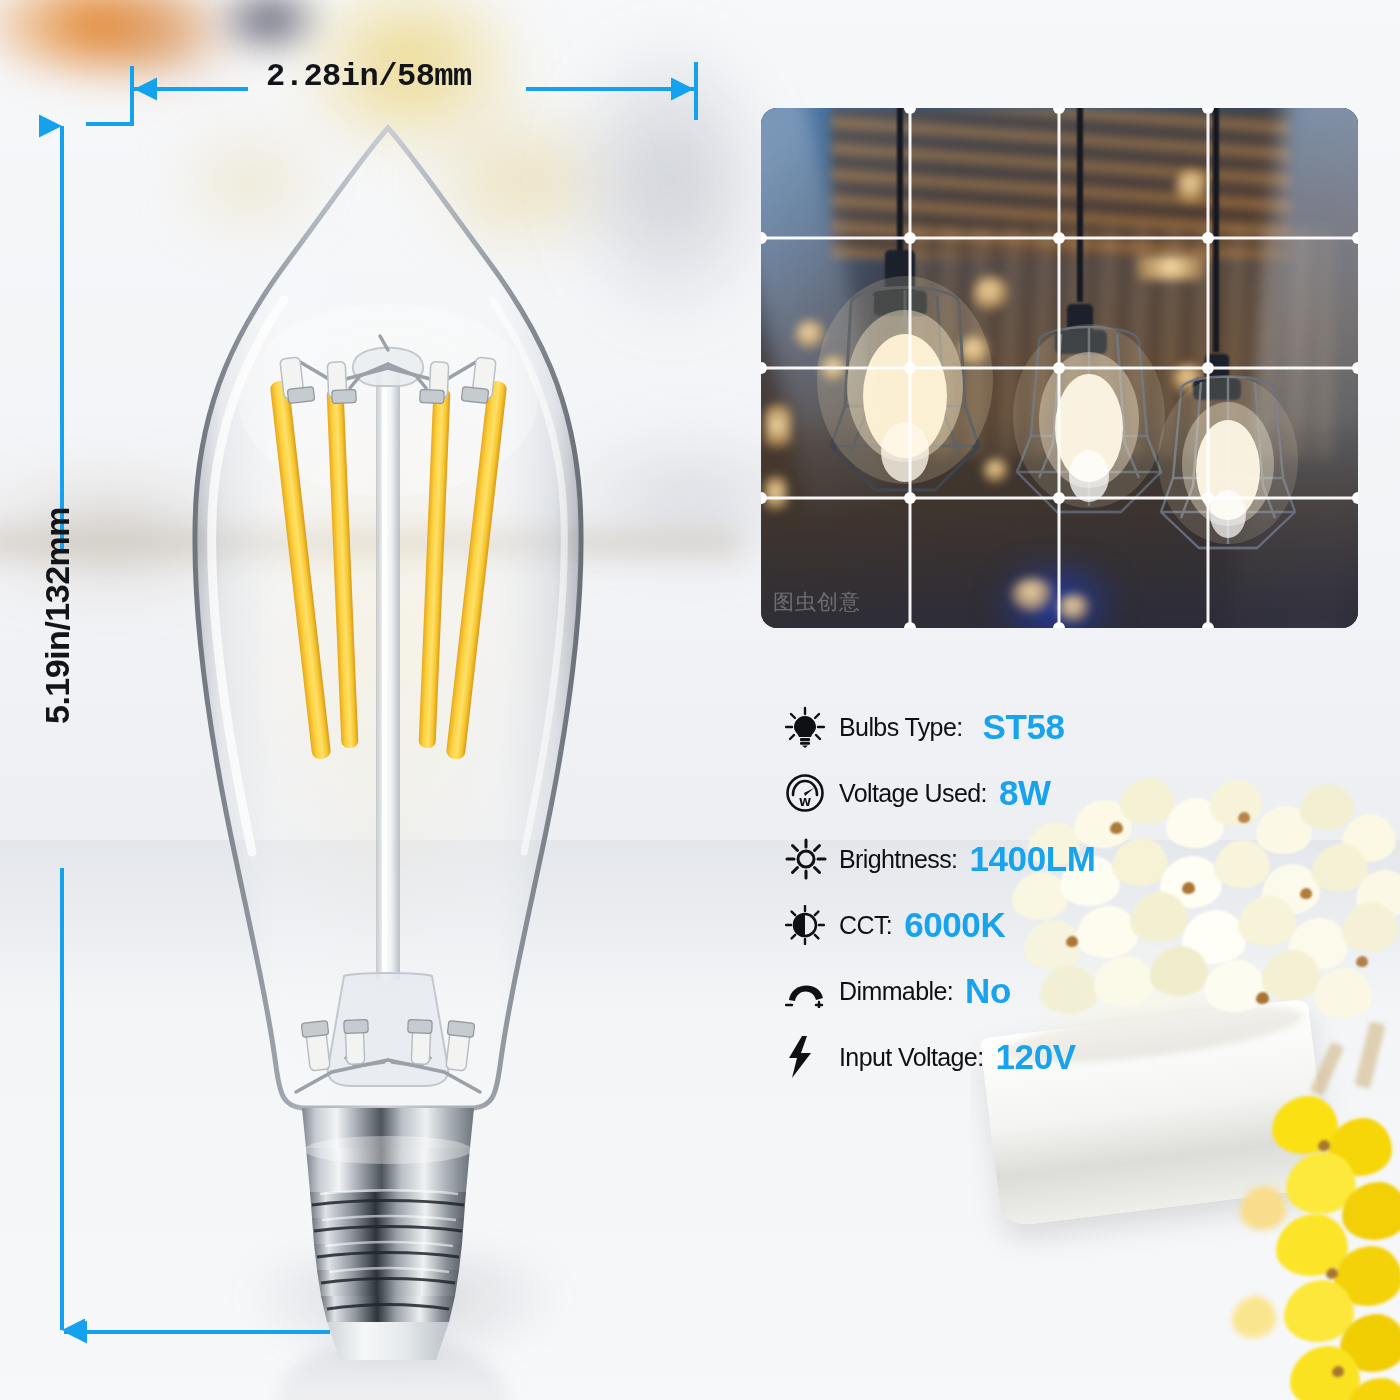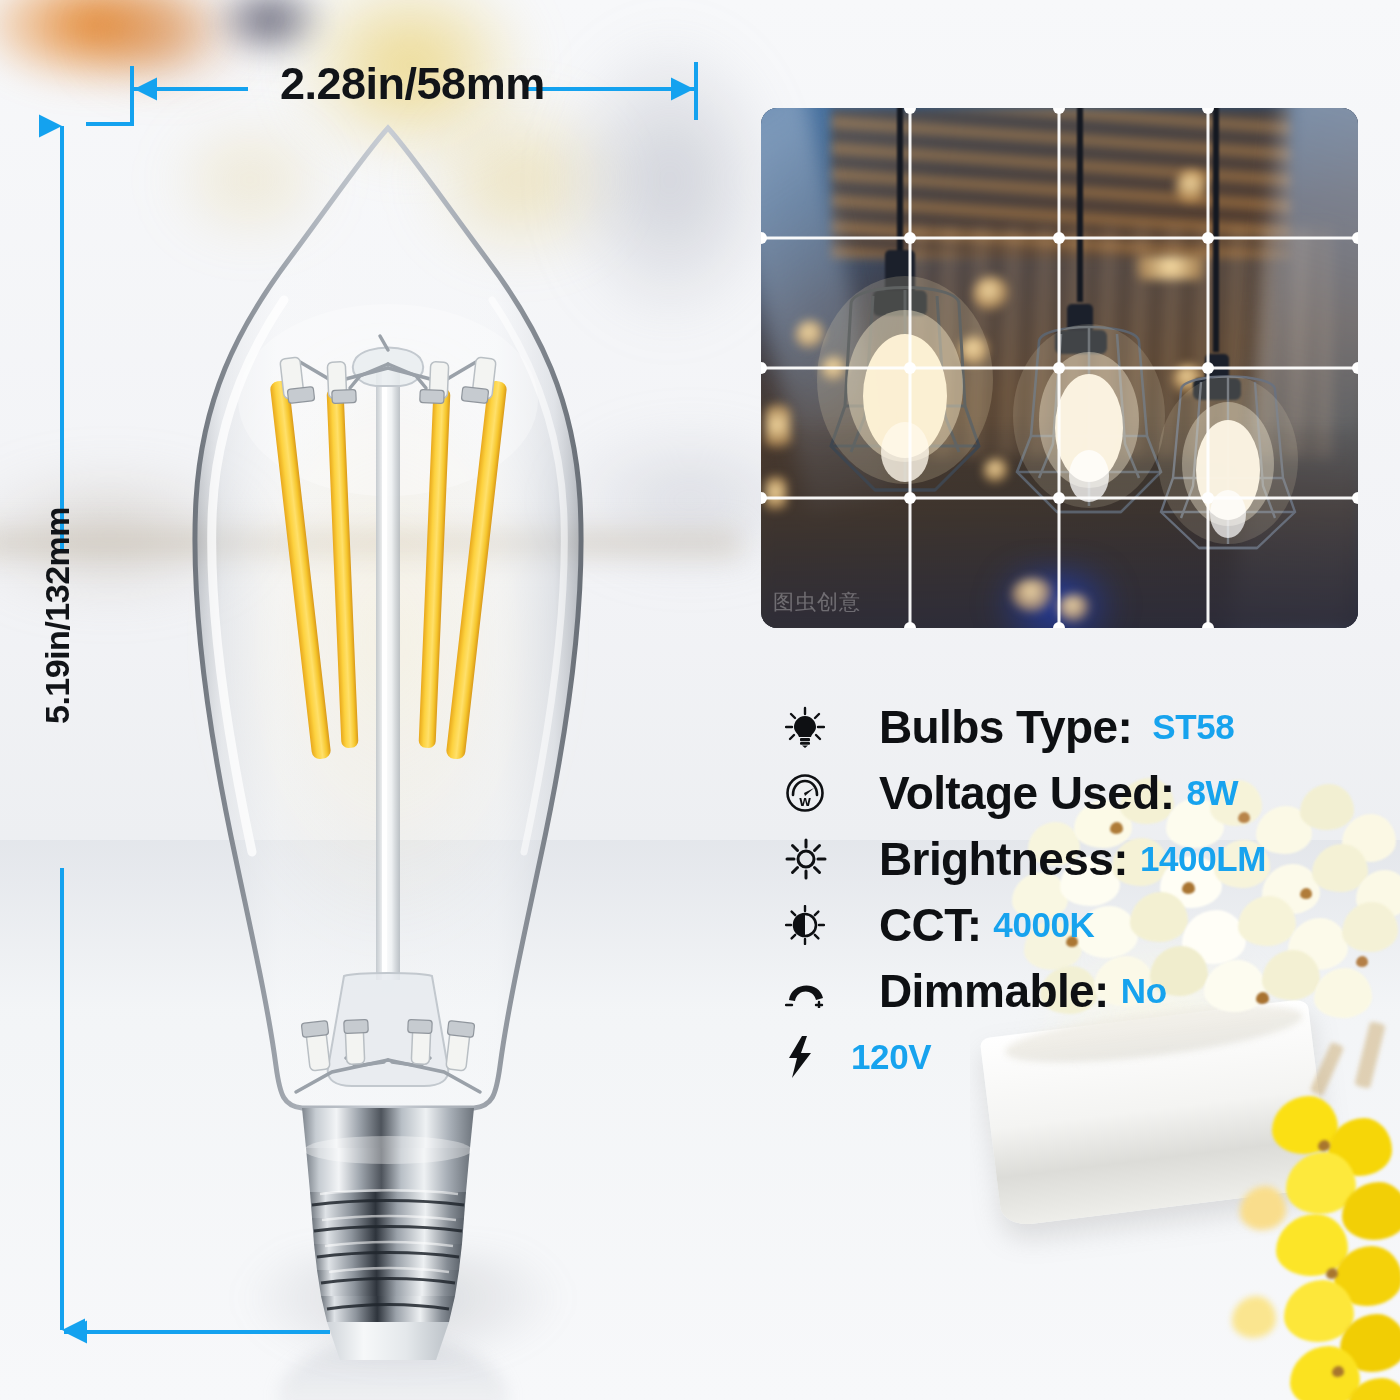--- a/index.html
+++ b/index.html
@@ -81,22 +81,23 @@
   
   #dimension-layer { position: absolute; inset: 0; }
   .dim-label {
     position: absolute;
     font-weight: bold;
     color: #111418;
     letter-spacing: -0.5px;
     white-space: nowrap;
   }
   #dim-width-label {
-    left: 280px; top: 58px;
-    font-size: 45px;
+    left: 266px; top: 58px;
+    font-size: 32px;
+    font-family: Liberation Mono, monospace;
   }
   #dim-height-label {
     left: 14px; top: 700px;
     font-size: 34px;
     transform: rotate(-90deg);
     transform-origin: 24px 0;
   }
 
   
   #inset-photo {
@@ -236,26 +237,25 @@
   }
   .spec-icon svg { display: block; }
   .cri-mark {
     font-size: 27px;
     font-weight: bold;
     color: #101214;
     letter-spacing: -1px;
     font-family: "DejaVu Sans", sans-serif;
   }
   .spec-label {
-    font-size: 46px;
-    font-weight: bold;
+    font-size: 25px;
+    font-weight: normal;
     color: #0e1013;
     letter-spacing: -0.6px;
     white-space: nowrap;
-    margin-left: 40px;
   }
   .spec-value {
     font-size: 35px;
     font-weight: bold;
     color: #17a3ee;
     letter-spacing: -0.4px;
     white-space: nowrap;
     margin-left: 12px;
   }
   .spec-gap-wide { margin-left: 20px; }
@@ -742,21 +742,21 @@
             <line x1="1" y1="20" x2="6" y2="20"></line>
             <line x1="34" y1="20" x2="39" y2="20"></line>
             <line x1="6.6" y1="6.6" x2="10.2" y2="10.2"></line>
             <line x1="29.8" y1="29.8" x2="33.4" y2="33.4"></line>
             <line x1="33.4" y1="6.6" x2="29.8" y2="10.2"></line>
             <line x1="10.2" y1="29.8" x2="6.6" y2="33.4"></line>
           </g>
         </svg>
       </div>
       <span class="spec-label">CCT:</span>
-      <span class="spec-value">4000K</span>
+      <span class="spec-value">6000K</span>
     </div>
 
 
     <div class="spec-row">
       <div class="spec-icon">
         <svg width="42" height="34" viewBox="0 0 42 34">
           <path d="M4 26 C 6 8, 34 6, 38 24 L 31 26 C 28 14, 12 15, 10 27 Z" fill="#0e1013"></path>
           <g stroke="#0e1013" stroke-width="2.4" stroke-linecap="round">
             <line x1="1" y1="31" x2="7" y2="31"></line>
             <line x1="31" y1="31" x2="37" y2="31"></line>
@@ -767,18 +767,19 @@
       <span class="spec-label">Dimmable:</span>
       <span class="spec-value">No</span>
     </div>
 
     <div class="spec-row">
       <div class="spec-icon">
         <svg width="30" height="42" viewBox="0 0 30 42">
           <path d="M17 0 L 4 22 L 12 22 L 7 42 L 26 17 L 16 17 L 22 0 Z" fill="#0e1013"></path>
         </svg>
       </div>
+      <span class="spec-label">Input Voltage:</span>
       <span class="spec-value">120V</span>
     </div>
 
 
   </div>
 </div>
 
 </body></html>

